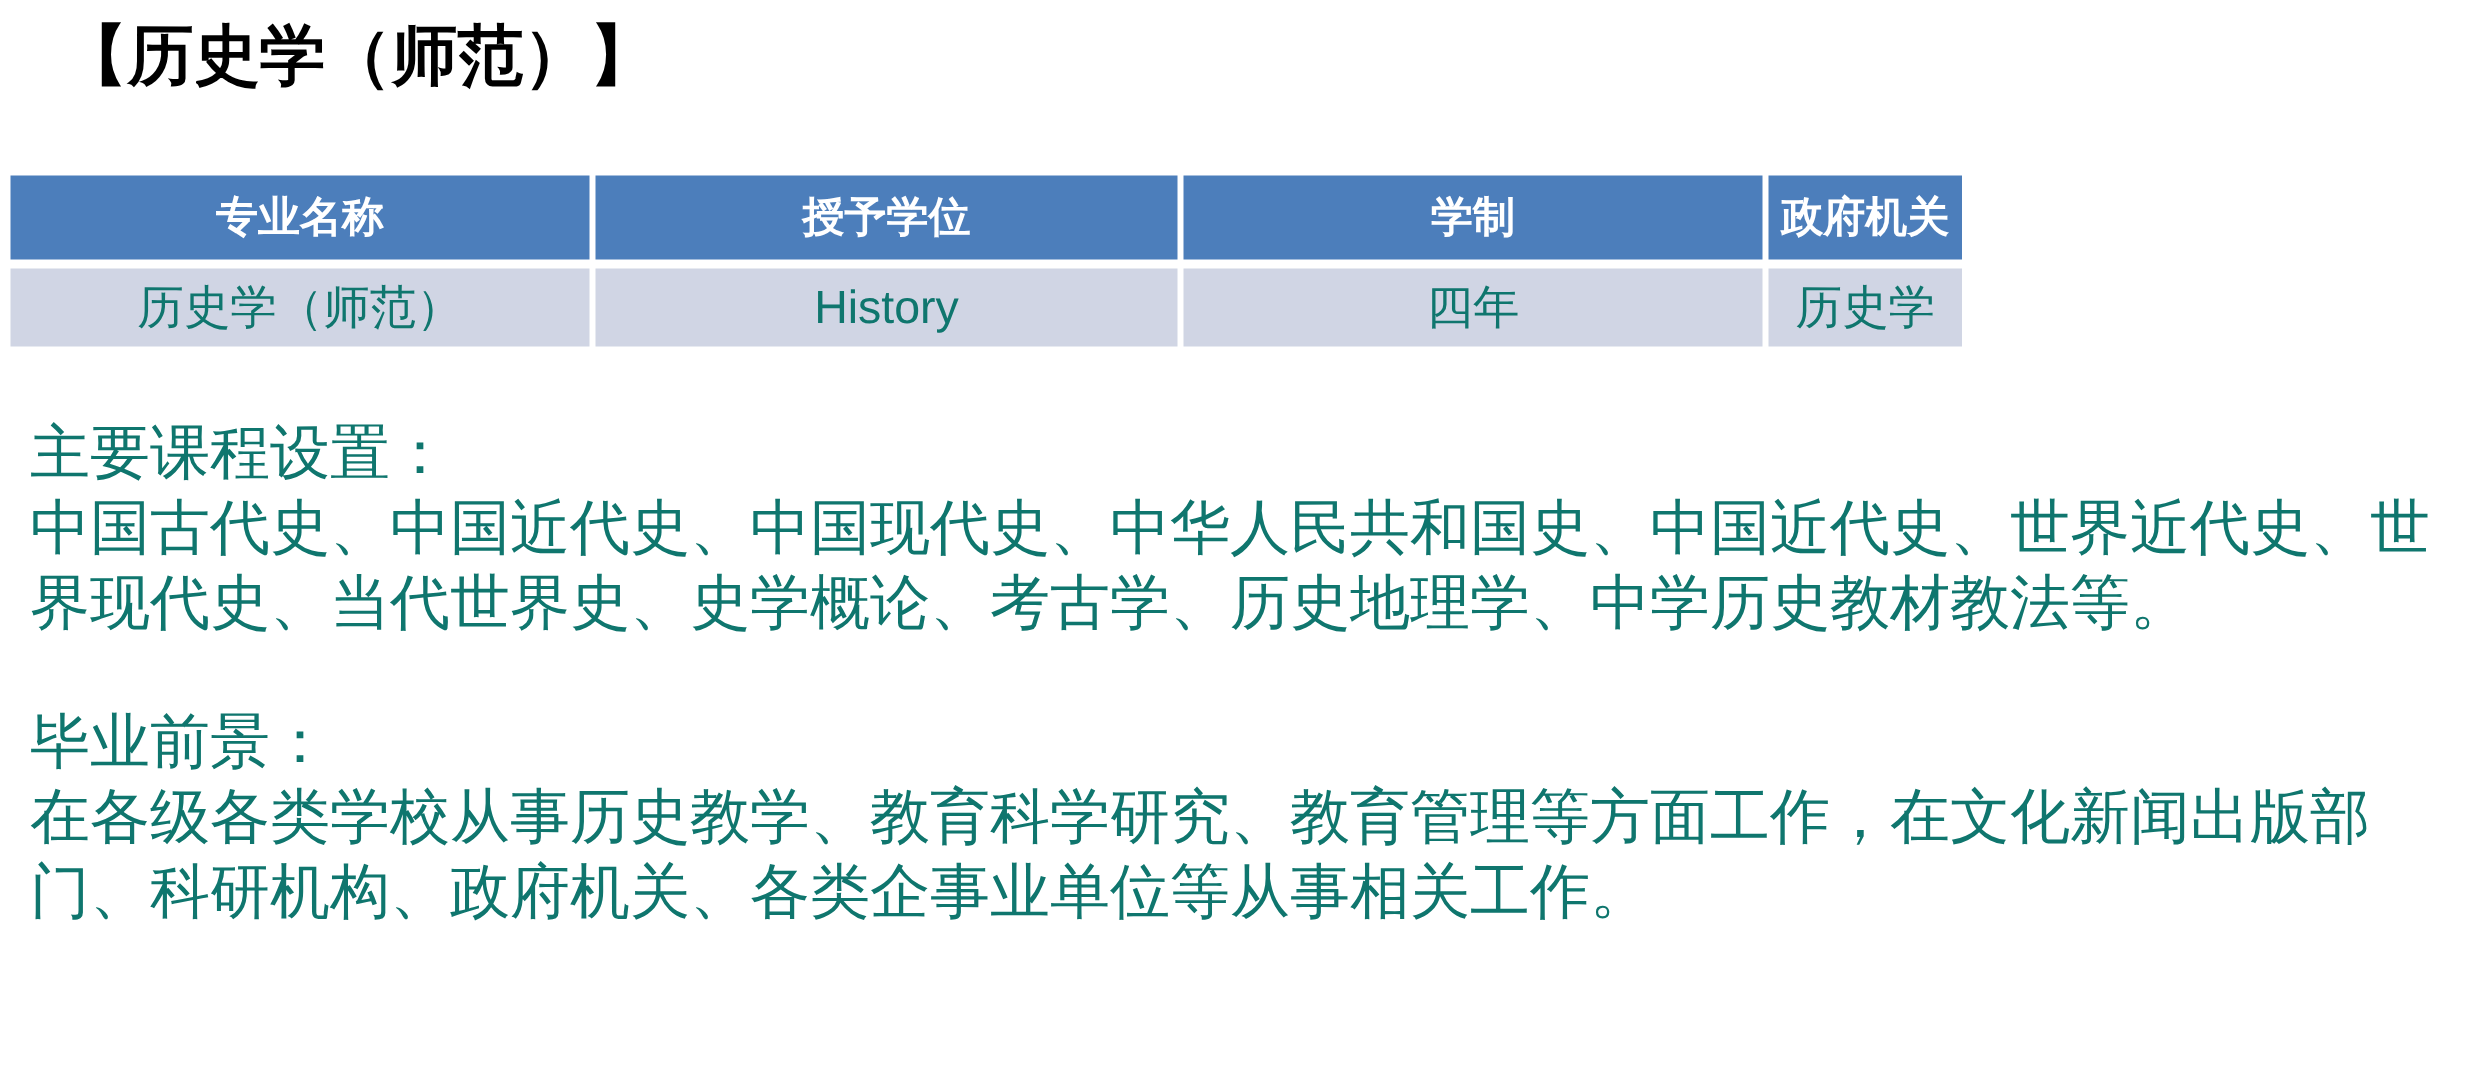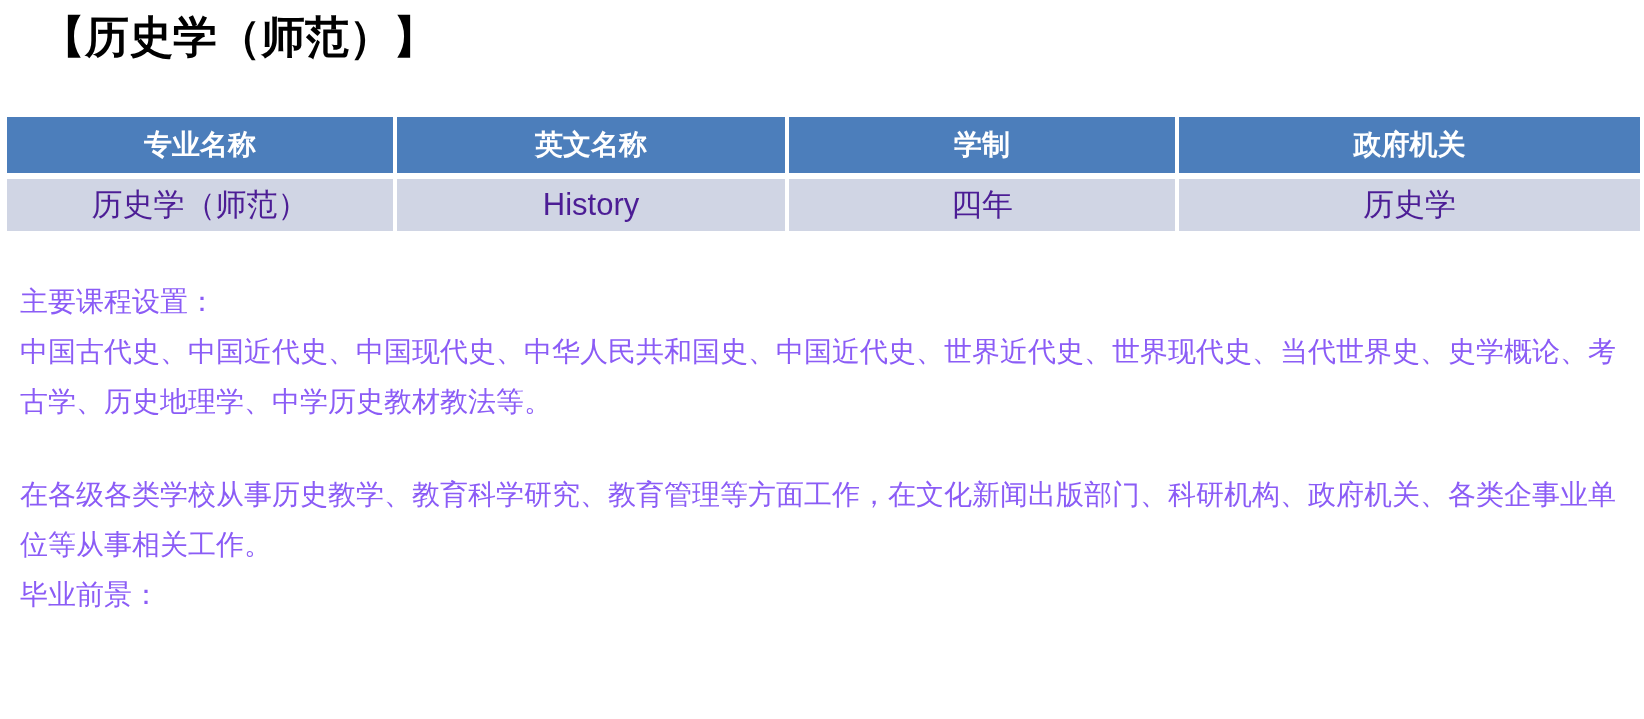--- a/index.html
+++ b/index.html
@@ -17,71 +17,71 @@
     top: 8px;
     font-size: 44px;
     font-weight: bold;
     color: #000000;
     white-space: nowrap;
   }
   .major-table {
     position: absolute;
     left: 7px;
     top: 117px;
-    width: 1633px;
+    width: 1301px;
     display: grid;
     grid-template-columns: 386px 388px 386px auto;
     column-gap: 4px;
     row-gap: 6px;
   }
   .th {
     background: #4C7EBB;
     color: #ffffff;
     font-weight: bold;
     font-size: 28px;
     height: 56px;
     display: flex;
     align-items: center;
     justify-content: center;
   }
   .td {
     background: #D0D5E4;
-    color: #4c1d95;
+    color: #0f766e;
     font-size: 31px;
     height: 52px;
     display: flex;
     align-items: center;
     justify-content: center;
   }
   .body-text {
     position: absolute;
     left: 20px;
     top: 277px;
     width: 1612px;
-    font-size: 28px;
+    font-size: 40px;
     line-height: 50px;
-    color: #8b5cf6;
+    color: #0f766e;
   }
   .section-gap { height: 43px; }
 </style>
 </head>
 <body>
 
 <h1 class="title">【历史学（师范）】</h1>
 
 <div class="major-table">
   <div class="th">专业名称</div>
-  <div class="th">英文名称</div>
+  <div class="th">授予学位</div>
   <div class="th">学制</div>
   <div class="th">政府机关</div>
   <div class="td">历史学（师范）</div>
   <div class="td">History</div>
   <div class="td">四年</div>
   <div class="td">历史学</div>
 </div>
 
 <div class="body-text">
   <div>主要课程设置：</div>
   <div>中国古代史、中国近代史、中国现代史、中华人民共和国史、中国近代史、世界近代史、世界现代史、当代世界史、史学概论、考古学、历史地理学、中学历史教材教法等。</div>
   <div class="section-gap"></div>
+  <div>毕业前景：</div>
   <div>在各级各类学校从事历史教学、教育科学研究、教育管理等方面工作，在文化新闻出版部门、科研机构、政府机关、各类企事业单位等从事相关工作。</div>
-  <div>毕业前景：</div>
 </div>
 
 </body></html>

